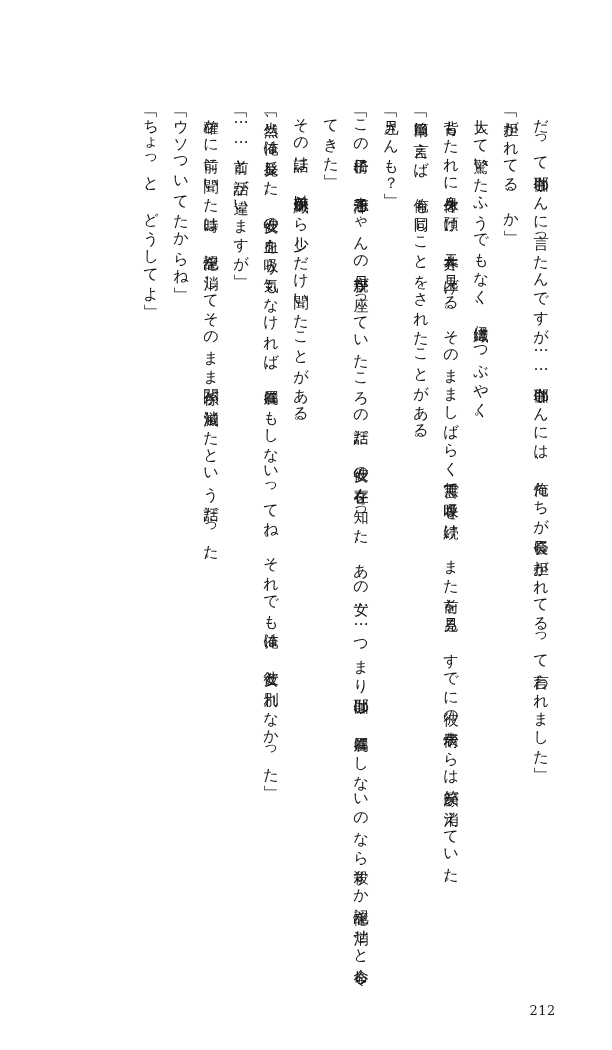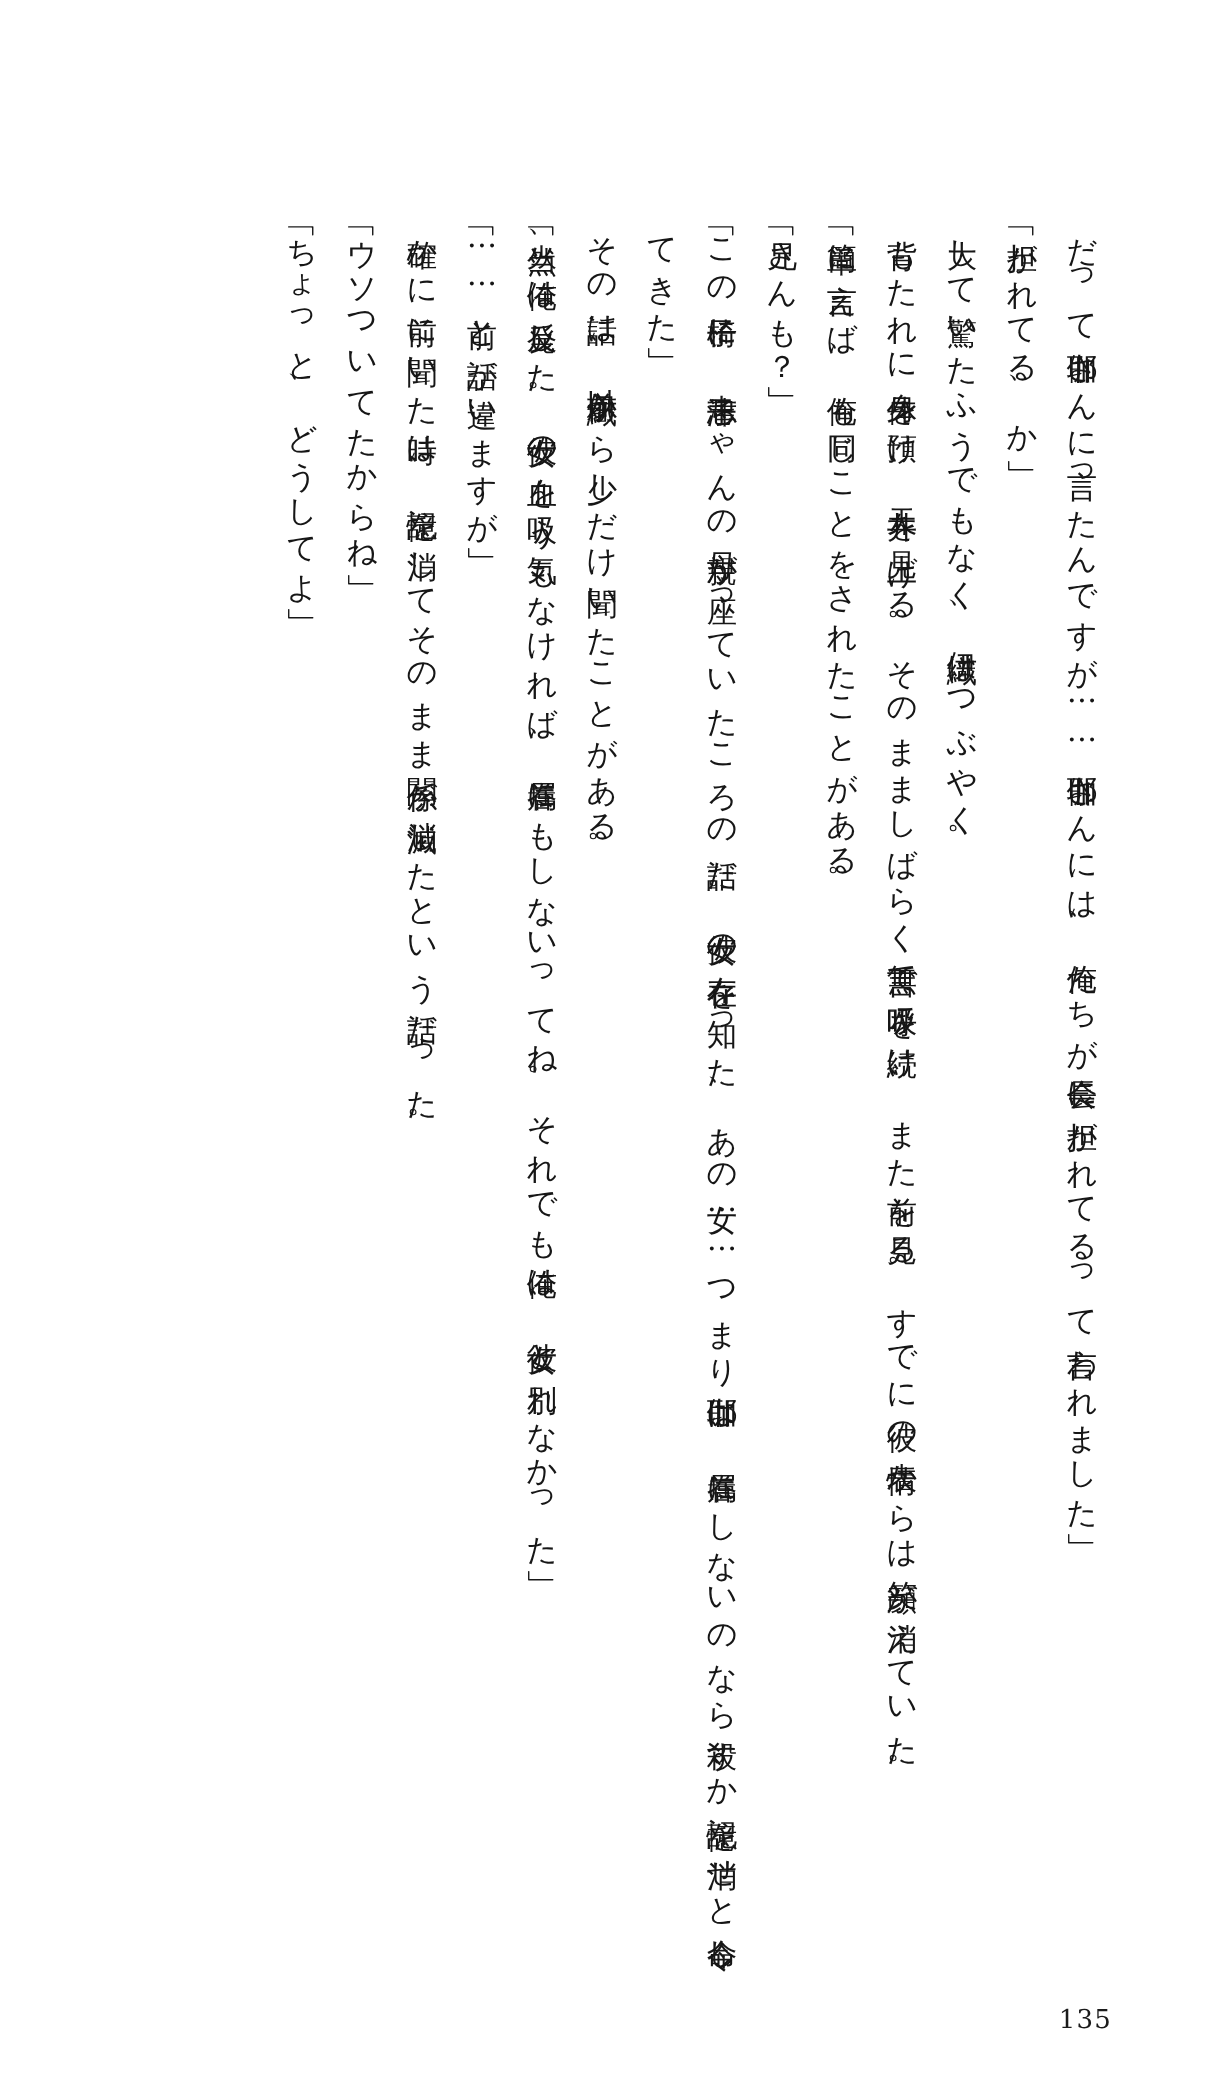--- a/index.html
+++ b/index.html
@@ -79,15 +79,15 @@
     <p class="indent1">「兄さんも？」</p>
     <p class="indent1">「この椅子に、志津子ちゃんの母親が座っていたころの話だ。彼女の存在を知った、あの女……つまり伽耶は、眷属にしないのなら殺すか記憶を消せと命令してきた」</p>
     <p class="indent1">その話は、以前伊織から少しだけ聞いたことがある。</p>
     <p class="indent1">「当然、俺は反発した。彼女の血を吸う気もなければ、眷属にもしないってね。それでも俺は、彼女と別れなかった」</p>
     <p class="indent1">「……前と話が違いますが」</p>
     <p class="indent1">確かに前に聞いた時は、記憶を消してそのまま関係が消滅したという話だった。</p>
     <p class="indent1">「ウソついてたからね」</p>
     <p class="indent1">「ちょっと、どうしてよ」</p>
   </div>
 
-  <div id="page-number">135</div>
+  <div id="page-number">212</div>
 
 </div>
 
 </body></html>

